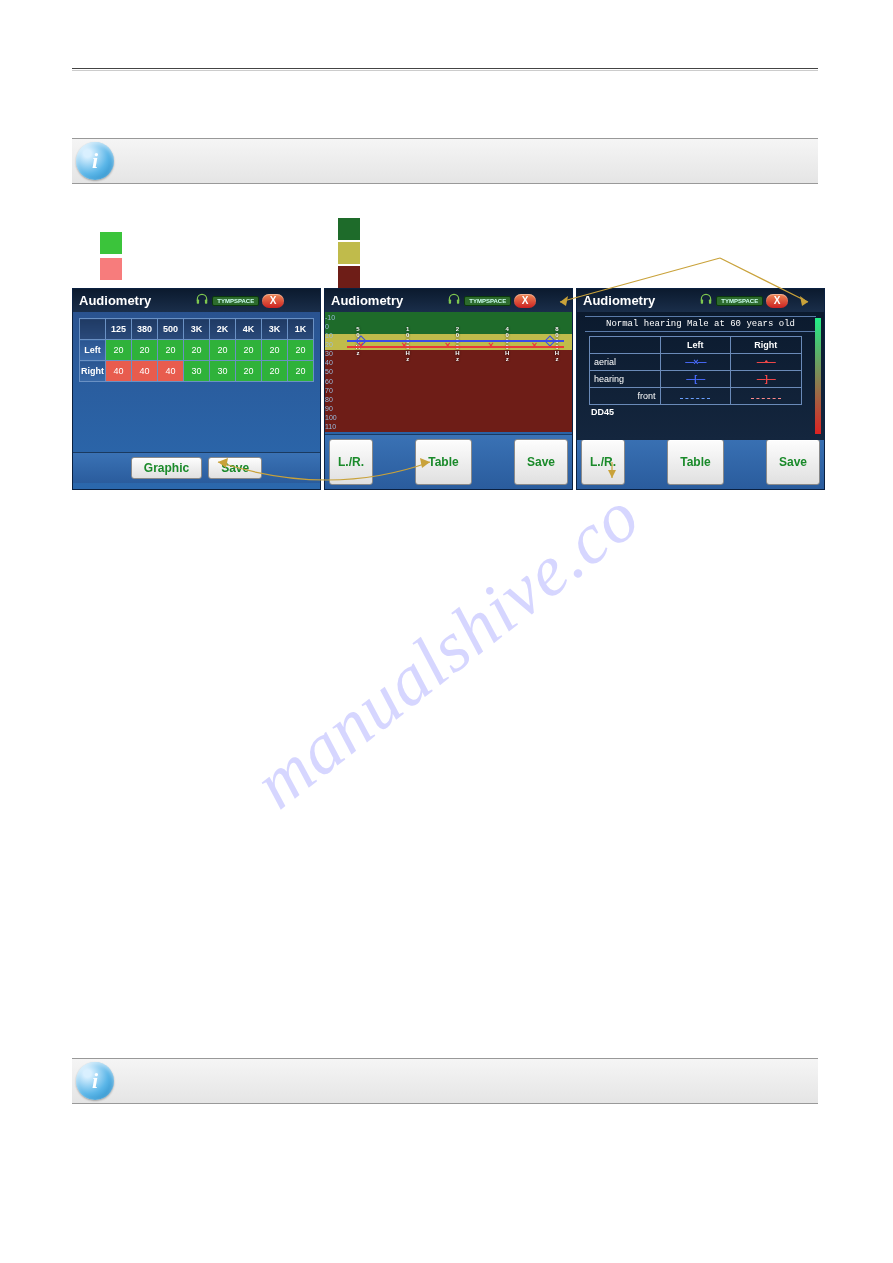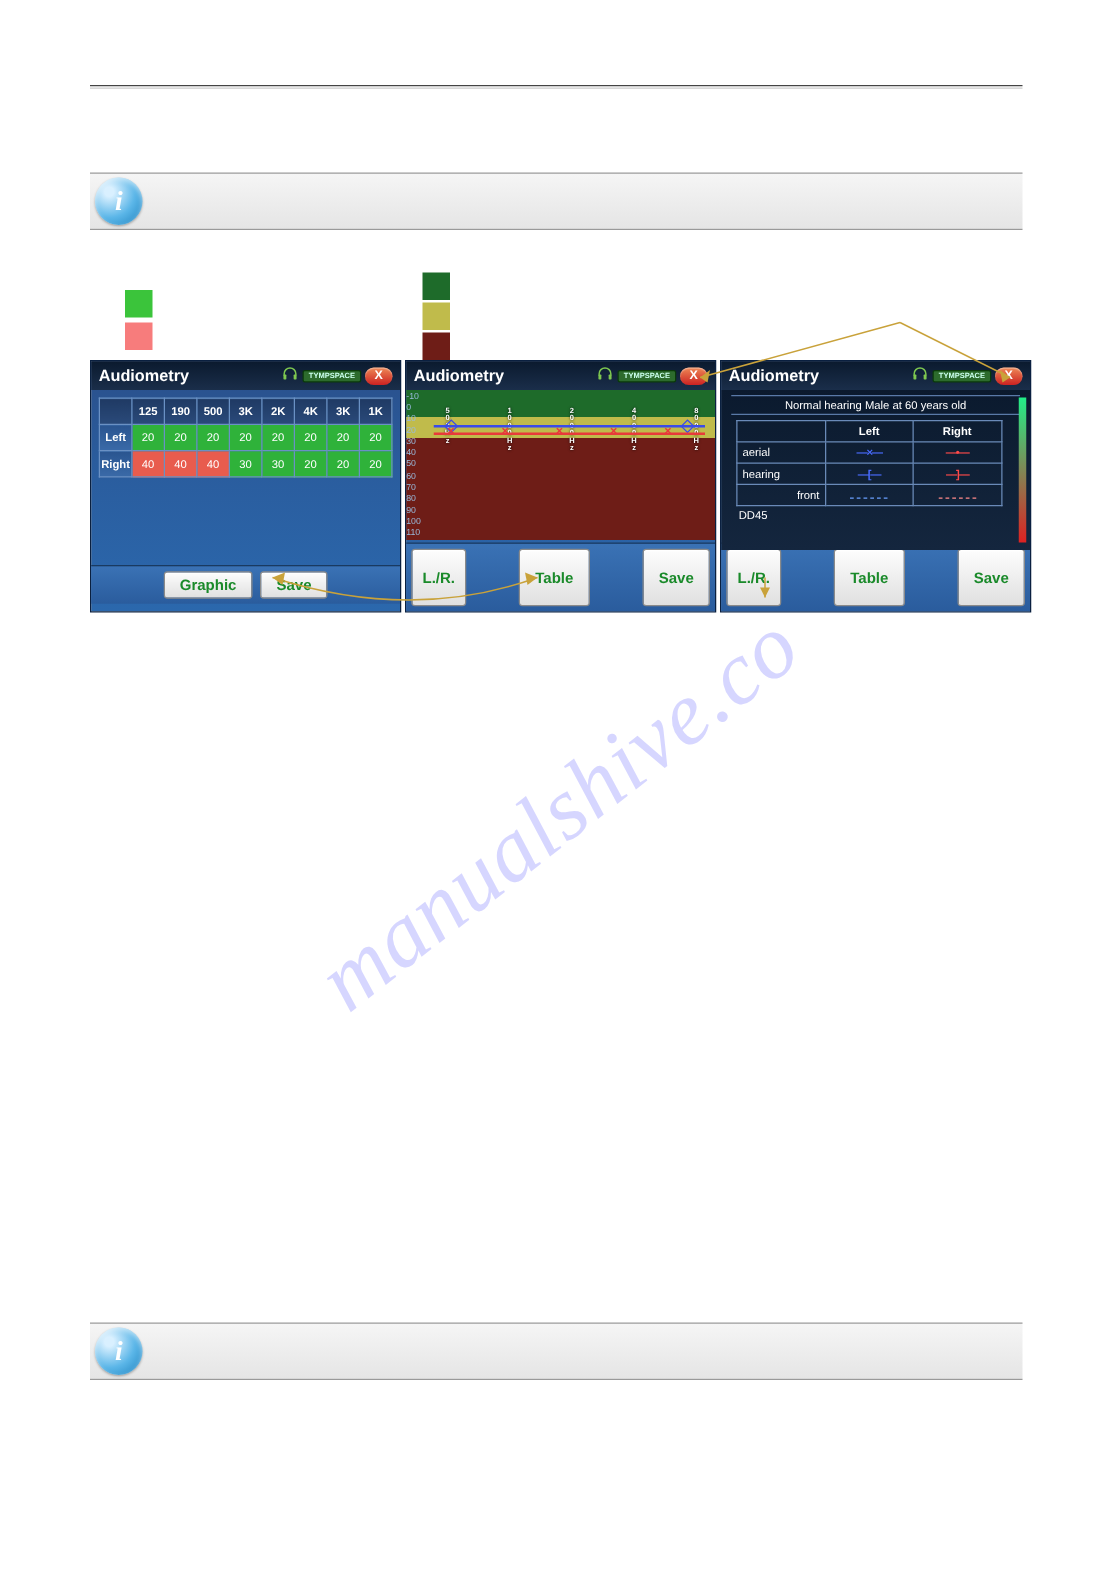--- a/index.html
+++ b/index.html
@@ -58,21 +58,21 @@
     position:relative;
   }
   .panel-title {
     background: linear-gradient(#0b1a2e,#1a2e4a);
     color:#fff;
     font-weight:bold;
     font-size:13px;
     padding:3px 6px;
     display:flex;
     align-items:center;
-    justify-content:space-between;
+    gap:44px;
   }
   .title-right { display:flex; align-items:center; gap:3px; }
   .headphone-icon { width:14px;height:14px; }
   .status-pill {
     background:#2d6b2d;border:1px solid #0a3a0a;border-radius:2px;
     font-size:6px;padding:1px 4px;color:#cfe;
   }
   .close-x {
     width:22px;height:14px;border-radius:7px;
     background:linear-gradient(#e85,#c22);
@@ -162,35 +162,35 @@
 
   
   .legend-body {
     background: linear-gradient(#0b1a2e,#14263e);
     height:120px; padding:4px 8px;
     position:relative;
   }
   .legend-caption {
     text-align:center; font-size:9px; color:#fff;
     border-top:1px solid #5a7aa8; border-bottom:1px solid #5a7aa8;
-    padding:2px 0; margin-bottom:4px;
+    padding:2px 0; margin-bottom:4px;font-family:Liberation Mono, monospace;
   }
   table.legend {
     border-collapse:collapse; width:92%;
     margin-left:4px;
   }
   table.legend th, table.legend td {
     border:1px solid #6a8ab8;
     font-size:9px; color:#fff;
     padding:3px 4px;
     text-align:center;
   }
   table.legend th { font-weight:bold; }
   .legend-footer {
-    font-size:9px;color:#fff;font-weight:normal;
+    font-size:9px;color:#fff;font-weight:bold;
     padding:2px 6px;
   }
   .legend-body .rightbar {
     position:absolute;right:3px;top:6px;bottom:6px;width:6px;
     background:linear-gradient(#2e8,#d22);
   }
   .sym-blue { color:#4a6cff; font-weight:bold; letter-spacing:-1px;}
   .sym-red  { color:#ff4a4a; font-weight:bold; letter-spacing:-1px;}
   .sym-dash-blue {display:inline-block;width:30px;border-top:1px dashed #6aa0ff;}
   .sym-dash-red  {display:inline-block;width:30px;border-top:1px dashed #ff8a8a;}
@@ -249,21 +249,21 @@
         <span class="status-pill">TYMPSPACE</span>
         <span class="close-x">X</span>
       </span>
     </div>
     <div class="panel-body">
       <table class="audiometry">
         <thead>
           <tr>
             <th></th>
             <th>125</th>
-            <th>190</th>
+            <th>380</th>
             <th>500</th>
             <th>3K</th>
             <th>2K</th>
             <th>4K</th>
             <th>3K</th>
             <th>1K</th>
           </tr>
         </thead>
         <tbody id="audiometry-rows">
             <tr>

